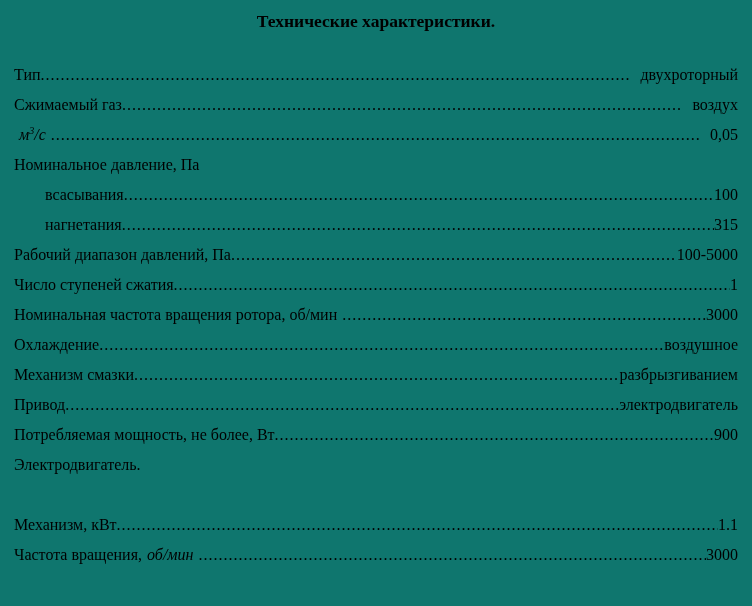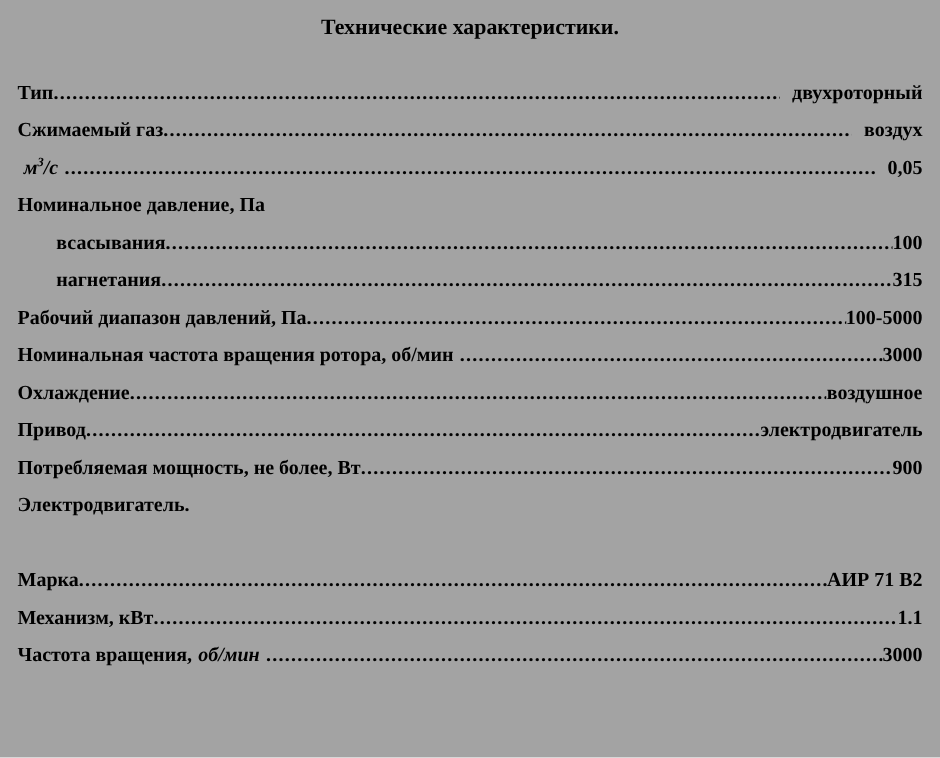--- a/index.html
+++ b/index.html
@@ -1,41 +1,40 @@
 <!DOCTYPE html>
 <html><head>
 <meta charset="utf-8">
 <style>
   html, body { margin: 0; padding: 0; background: #ffffff; }
   .page {
     width: 752px;
     height: 606px;
     box-sizing: border-box;
-    background: #a3a3a3;
+    background: #0f766e;
     color: #000000;
     font-family: "Liberation Serif", "DejaVu Serif", serif;
     padding: 9px 14px 0 14px;
     overflow: hidden;
   }
   .doc-title {
     margin: 0;
     font-size: 17.5px;
     font-weight: bold;
     text-align: center;
     line-height: 24px;
   }
   .rows { margin-top: 27px; }
   .row {
     display: flex;
     align-items: flex-end;
     height: 30px;
     line-height: 30px;
     font-size: 16px;
     white-space: nowrap;
-    font-weight: bold;
   }
   .row .label { flex: 0 0 auto; }
   .row.indent { padding-left: 31px; }
   .formula { flex: 0 0 auto; font-style: italic; padding-left: 5px; }
   .formula:empty { display: none; }
   .formula sup { font-size: 10px; line-height: 1; vertical-align: super; }
   .formula sup:empty { display: none; }
   .leader {
     flex: 1 1 auto;
     overflow: hidden;
@@ -93,57 +92,62 @@
       <span class="leader"></span>
       <span class="value">315</span>
     </div>
 
     <div class="row">
       <span class="label">Рабочий диапазон давлений, Па</span>
       <span class="leader"></span>
       <span class="value">100-5000</span>
     </div>
 
+    <div class="row">
+      <span class="label">Число ступеней сжатия</span>
+      <span class="leader"></span>
+      <span class="value">1</span>
+    </div>
 
     <div class="row">
       <span class="label">Номинальная частота вращения ротора, об/мин</span>
       <span class="leader gapdots"></span>
       <span class="value">3000</span>
     </div>
 
     <div class="row">
       <span class="label">Охлаждение</span>
       <span class="leader"></span>
       <span class="value">воздушное</span>
     </div>
 
+    <div class="row">
+      <span class="label">Механизм смазки</span>
+      <span class="leader"></span>
+      <span class="value">разбрызгиванием</span>
+    </div>
 
     <div class="row">
       <span class="label">Привод</span>
       <span class="leader"></span>
       <span class="value">электродвигатель</span>
     </div>
 
     <div class="row">
       <span class="label">Потребляемая мощность, не более, Вт</span>
       <span class="leader"></span>
       <span class="value">900</span>
     </div>
 
     <div class="row">
       <span class="label">Электродвигатель.</span>
     </div>
 
     <div class="spacer"></div>
 
-    <div class="row">
-      <span class="label">Марка</span>
-      <span class="leader"></span>
-      <span class="value">АИР 71 В2</span>
-    </div>
 
     <div class="row">
       <span class="label">Механизм, кВт</span>
       <span class="leader"></span>
       <span class="value">1.1</span>
     </div>
 
     <div class="row">
       <span class="label">Частота вращения,</span>
       <span class="formula"><i>об</i><i>/мин</i></span>

